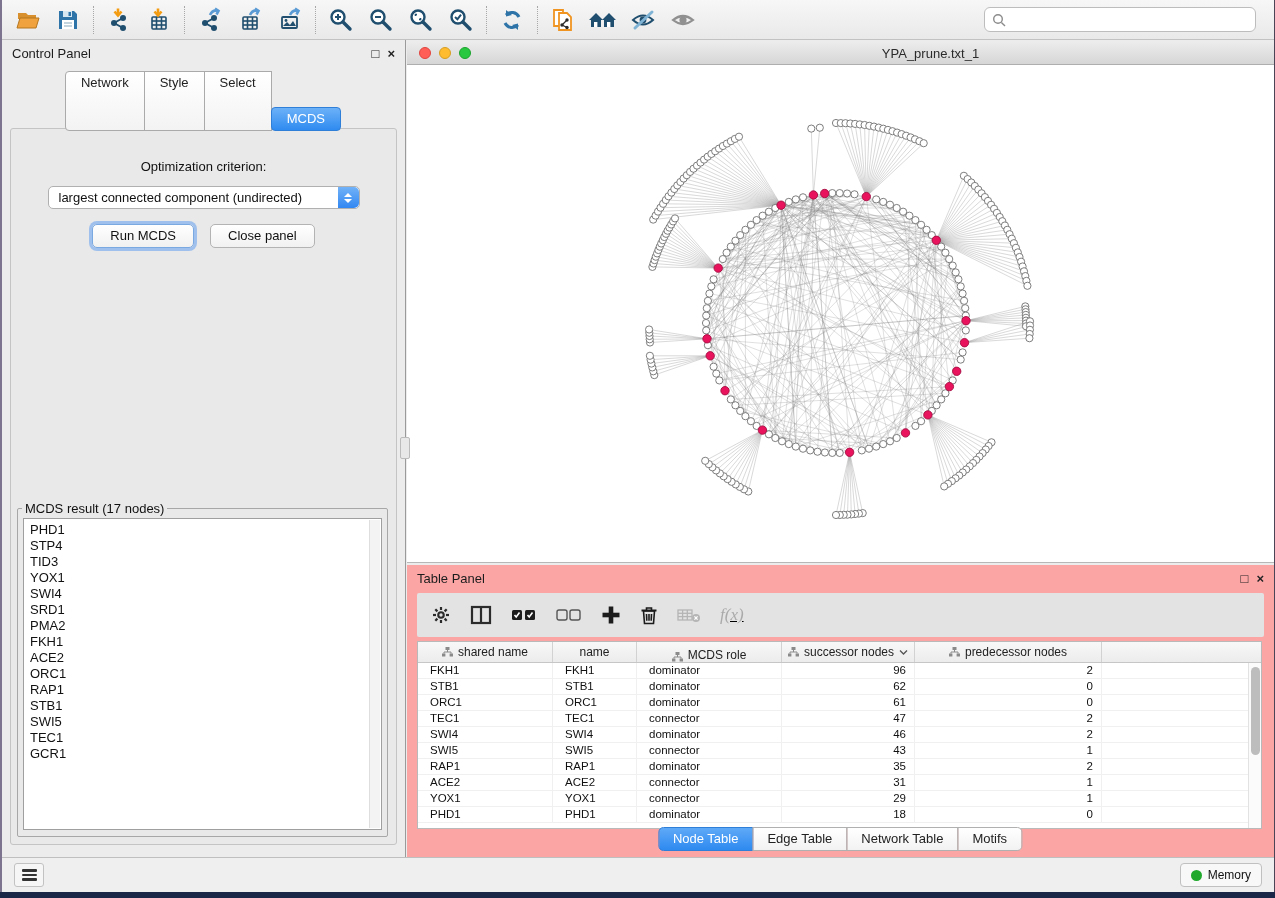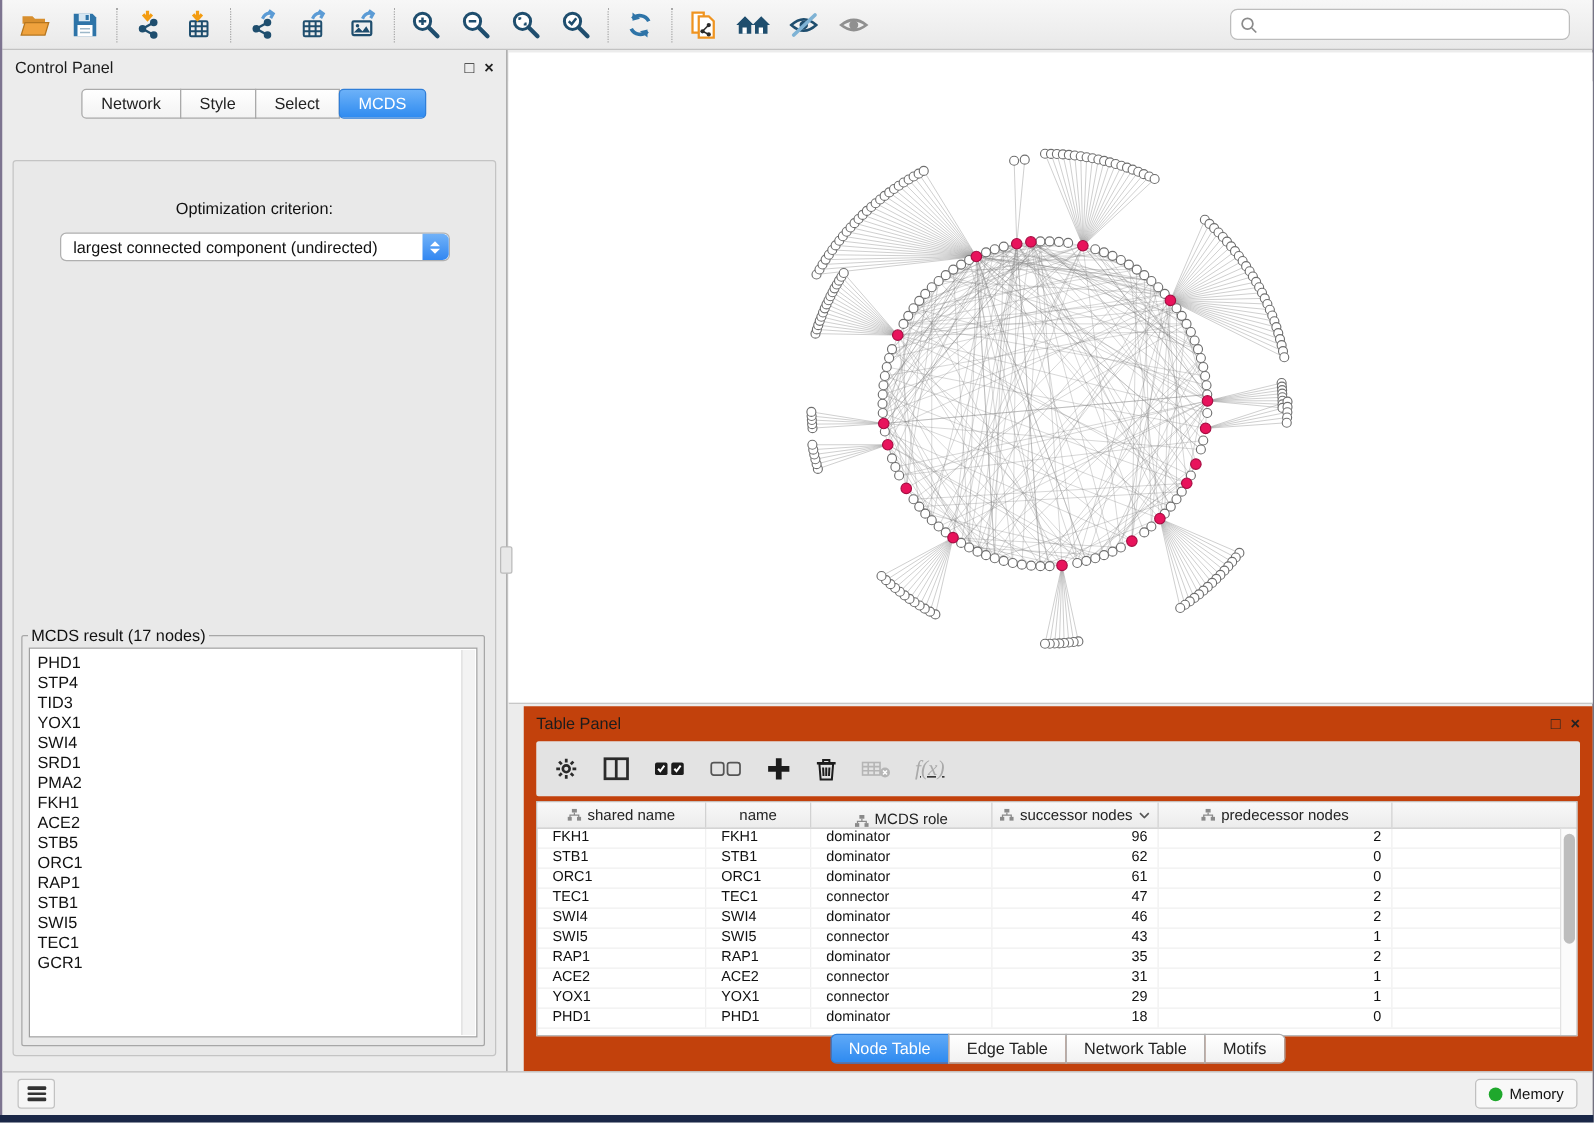--- a/index.html
+++ b/index.html
@@ -37,21 +37,21 @@
   .panel-head { height:27px; display:flex; align-items:center; padding:0 10px; }
   .panel-title { font-size:13px; color:#1c1c1c; }
   .win-ctrls { margin-left:auto; display:flex; gap:8px; align-items:center; }
   .win-ctrl { font-size:13px; color:#222; font-weight:bold; line-height:1; cursor:default;}
   .cp-tabs { position:relative; z-index:3; display:flex; justify-content:center; margin-top:4px; }
   .cp-tab {
     font-size:13px; color:#222; background:linear-gradient(180deg,#ffffff,#f3f3f3);
     border:1px solid #aaaaaa; padding:3px 15px 4px; margin-left:-1px;
   }
   .cp-tab:first-child { border-radius:4px 0 0 4px; }
-  .cp-tab:last-child { border-radius:0 4px 4px 0; }
+  .cp-tab:last-child { border-radius:0 4px 4px 0;margin-top:36px; }
   .cp-tab.active {
     background:linear-gradient(180deg,#6cb1f8,#2f8bf0);
     color:#fff; border-color:#2f7ed8; border-radius:4px;
   }
   .cp-inner {
     position:absolute; left:8px; right:8px; top:88px; bottom:13px;
     background:#e9e9e9; border:1px solid #c4c4c4; border-radius:3px;
   }
   .opt-label { text-align:center; font-size:13px; color:#111; margin-top:30px; }
   .mac-select {
@@ -107,22 +107,21 @@
     font-size:13px; color:#2b2b2b;
   }
   .net-canvas { position:absolute; left:0; right:0; top:23px; bottom:0; background:#fff; }
   .splitter-handle {
     position:absolute; left:-7px; top:395px; width:10px; height:22px;
     background:#e8e8e8; border:1px solid #bbb; border-radius:2px; z-index:5;
   }
   
   .table-panel {
     position:absolute; left:405px; right:0; top:565px; bottom:34px;
-    background:#c2410c;
-    margin-left:12px;
+    background:#fca5a5;
   }
   .tp-toolbar {
     position:absolute; left:10px; right:10px; top:28px; height:44px;
     background:#e3e3e3; border-radius:2px;
     display:flex; align-items:center; padding-left:14px; gap:19px;
   }
   .tp-icon { display:flex; align-items:center; justify-content:center;text-decoration:underline; }
   .fx-label { font-family:"Liberation Serif", serif; font-style:italic; font-size:17px; color:#aaa; }
   .table-wrap {
     position:absolute; left:10px; right:12px; top:76px; height:188px;
@@ -376,46 +375,57 @@
       </div>
     <div class="cp-inner">
       <div class="opt-label">Optimization criterion:</div>
       <div class="mac-select">
         <span>largest connected component (undirected)</span>
         <span class="sel-stepper">
             <i class="up"></i>
             <i class="dn"></i>
           </span>
       </div>
+      <div class="btn-row">
+        <button class="mac-btn focus">Run MCDS</button>
+        <button class="mac-btn">Close panel</button>
+      </div>
       <fieldset class="result-fieldset">
         <legend>MCDS result (17 nodes)</legend>
         <div class="result-list" id="result-list">
           <div class="result-scroll"></div>
         <div>PHD1</div>
             <div>STP4</div>
             <div>TID3</div>
             <div>YOX1</div>
             <div>SWI4</div>
             <div>SRD1</div>
             <div>PMA2</div>
             <div>FKH1</div>
             <div>ACE2</div>
-            <div>STB5</div>
             <div>ORC1</div>
             <div>RAP1</div>
             <div>STB1</div>
             <div>SWI5</div>
             <div>TEC1</div>
             <div>GCR1</div>
           </div>
       </fieldset>
     </div>
   </div>
 
   <div class="net-window">
+    <div class="net-titlebar">
+      <span class="traffic">
+        <span class="light red"></span>
+        <span class="light yellow"></span>
+        <span class="light green"></span>
+      </span>
+      <span class="net-title">YPA_prune.txt_1</span>
+    </div>
     <div class="net-canvas">
       <svg id="net-svg" width="869" height="497" viewBox="0 0 869 497">
           <g stroke="#7d7d7d" stroke-opacity="0.3" stroke-width="0.8">
             <line x1="374.1" y1="140.2" x2="338.4" y2="164.8"></line>
             <line x1="374.1" y1="140.2" x2="299.2" y2="265.4"></line>
             <line x1="374.1" y1="140.2" x2="519.6" y2="164.8"></line>
             <line x1="374.1" y1="140.2" x2="381.8" y2="136.9"></line>
             <line x1="374.1" y1="140.2" x2="462.0" y2="383.7"></line>
             <line x1="374.1" y1="140.2" x2="306.6" y2="214.3"></line>
             <line x1="374.1" y1="140.2" x2="388.8" y2="381.6"></line>

